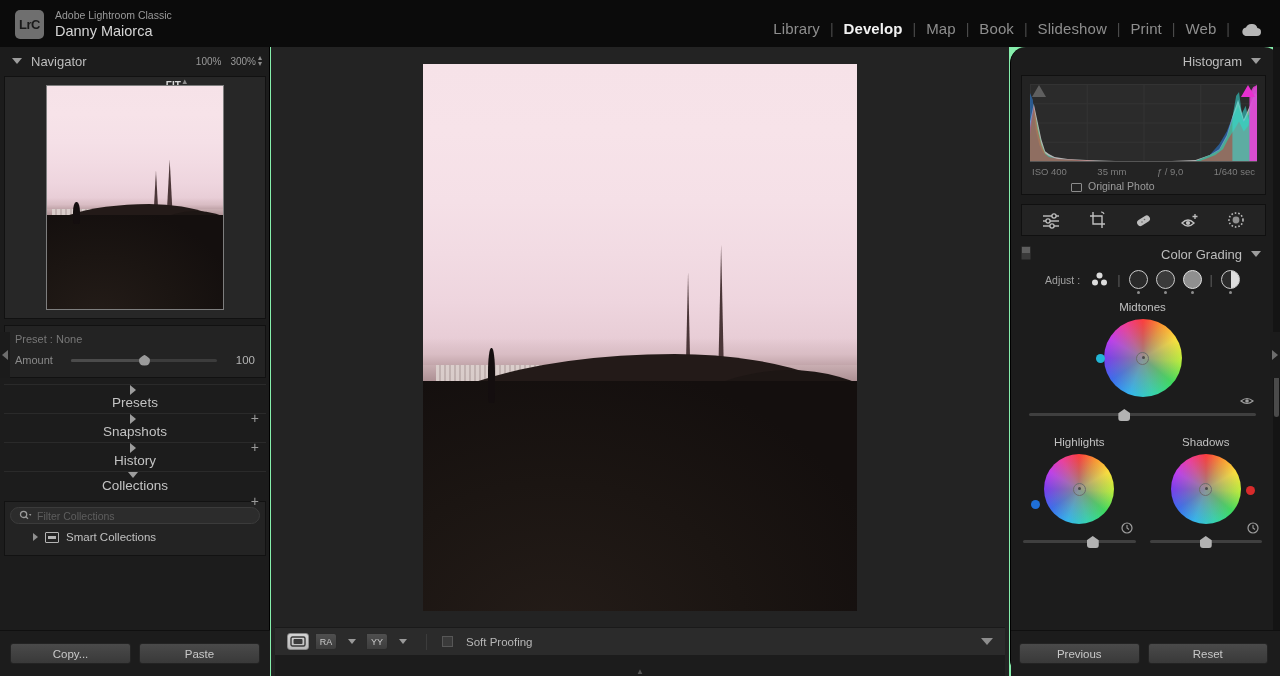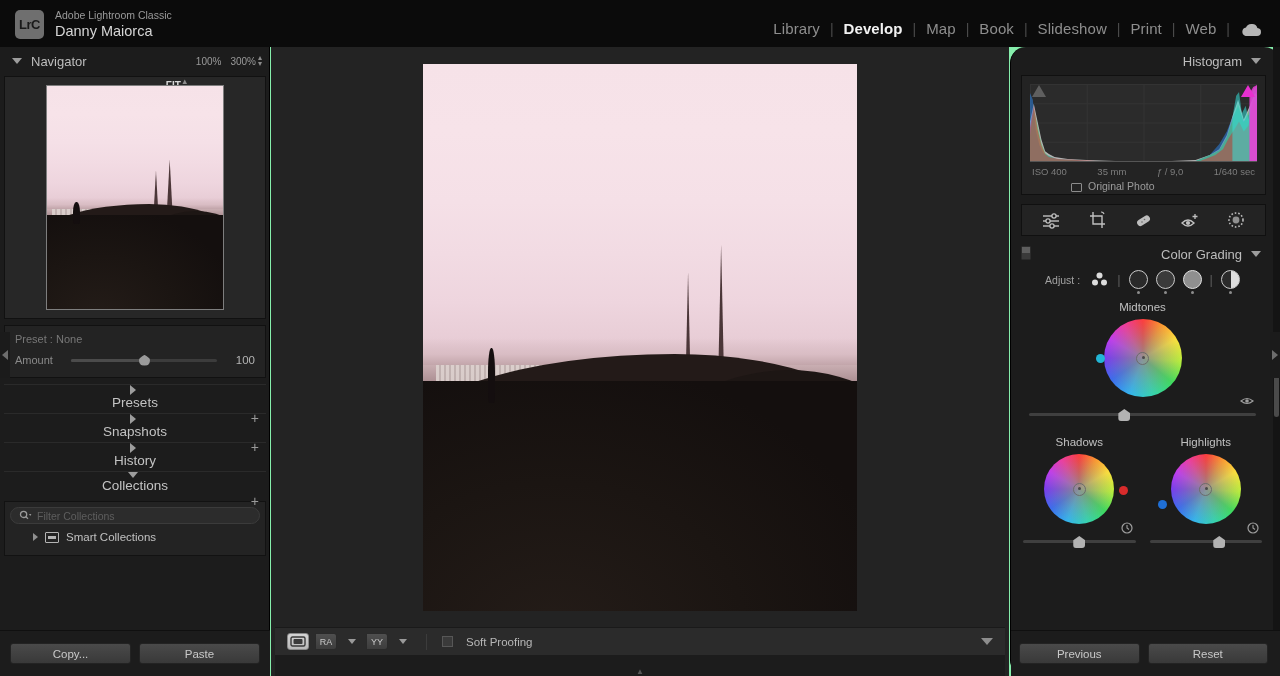--- a/index.html
+++ b/index.html
@@ -632,54 +632,54 @@
                   <circle cx="7" cy="6" r="1.8" fill="#9e9e9e"></circle>
                 </svg>
             </span>
             <span class="wh-track"></span>
             <span class="wh-knob" style="left:42%"></span>
           </div>
         </div>
 
         <div id="sh-hi-row">
           <div class="half">
+            <div class="wheel-title">Highlights</div>
+            <div class="wheel">
+              <span class="center"></span>
+              <span class="wheel-handle" style="background:#1f6fd6; left:-13px; top:66%;"></span>
+            </div>
+            <div class="wheel-slider">
+              <span class="eye-btn">
+                <svg width="14" height="12" viewBox="0 0 14 12">
+                    <circle cx="7" cy="6" r="5" fill="none" stroke="#9e9e9e" stroke-width="1.2"></circle>
+                    <path d="M7 3 v3 l2 1.5" stroke="#9e9e9e" stroke-width="1.1" fill="none"></path>
+                  </svg>
+              </span>
+              <span class="wh-track"></span>
+              <span class="wh-knob" style="left:62%"></span>
+            </div>
+          </div>
+
+          <div class="half">
             <div class="wheel-title">Shadows</div>
             <div class="wheel">
               <span class="center"></span>
               <span class="wheel-handle" style="background:#d82b2b; right:-14px; top:46%;"></span>
             </div>
             <div class="wheel-slider">
               <span class="eye-btn">
                 <svg width="14" height="12" viewBox="0 0 14 12">
                     <circle cx="7" cy="6" r="5" fill="none" stroke="#9e9e9e" stroke-width="1.2"></circle>
                     <path d="M7 3 v3 l2 1.5" stroke="#9e9e9e" stroke-width="1.1" fill="none"></path>
                   </svg>
               </span>
               <span class="wh-track"></span>
               <span class="wh-knob" style="left:50%"></span>
             </div>
           </div>
-
-          <div class="half">
-            <div class="wheel-title">Highlights</div>
-            <div class="wheel">
-              <span class="center"></span>
-              <span class="wheel-handle" style="background:#1f6fd6; left:-13px; top:66%;"></span>
-            </div>
-            <div class="wheel-slider">
-              <span class="eye-btn">
-                <svg width="14" height="12" viewBox="0 0 14 12">
-                    <circle cx="7" cy="6" r="5" fill="none" stroke="#9e9e9e" stroke-width="1.2"></circle>
-                    <path d="M7 3 v3 l2 1.5" stroke="#9e9e9e" stroke-width="1.1" fill="none"></path>
-                  </svg>
-              </span>
-              <span class="wh-track"></span>
-              <span class="wh-knob" style="left:62%"></span>
-            </div>
-          </div>
         </div>
       </div>
     </div>
 
     <div class="vscroll" style="top:0;bottom:46px;">
       <span class="thumb" style="top:310px;height:60px"></span>
     </div>
 
     <div id="right-bottom">
       <div class="lrbtn">Previous</div>

